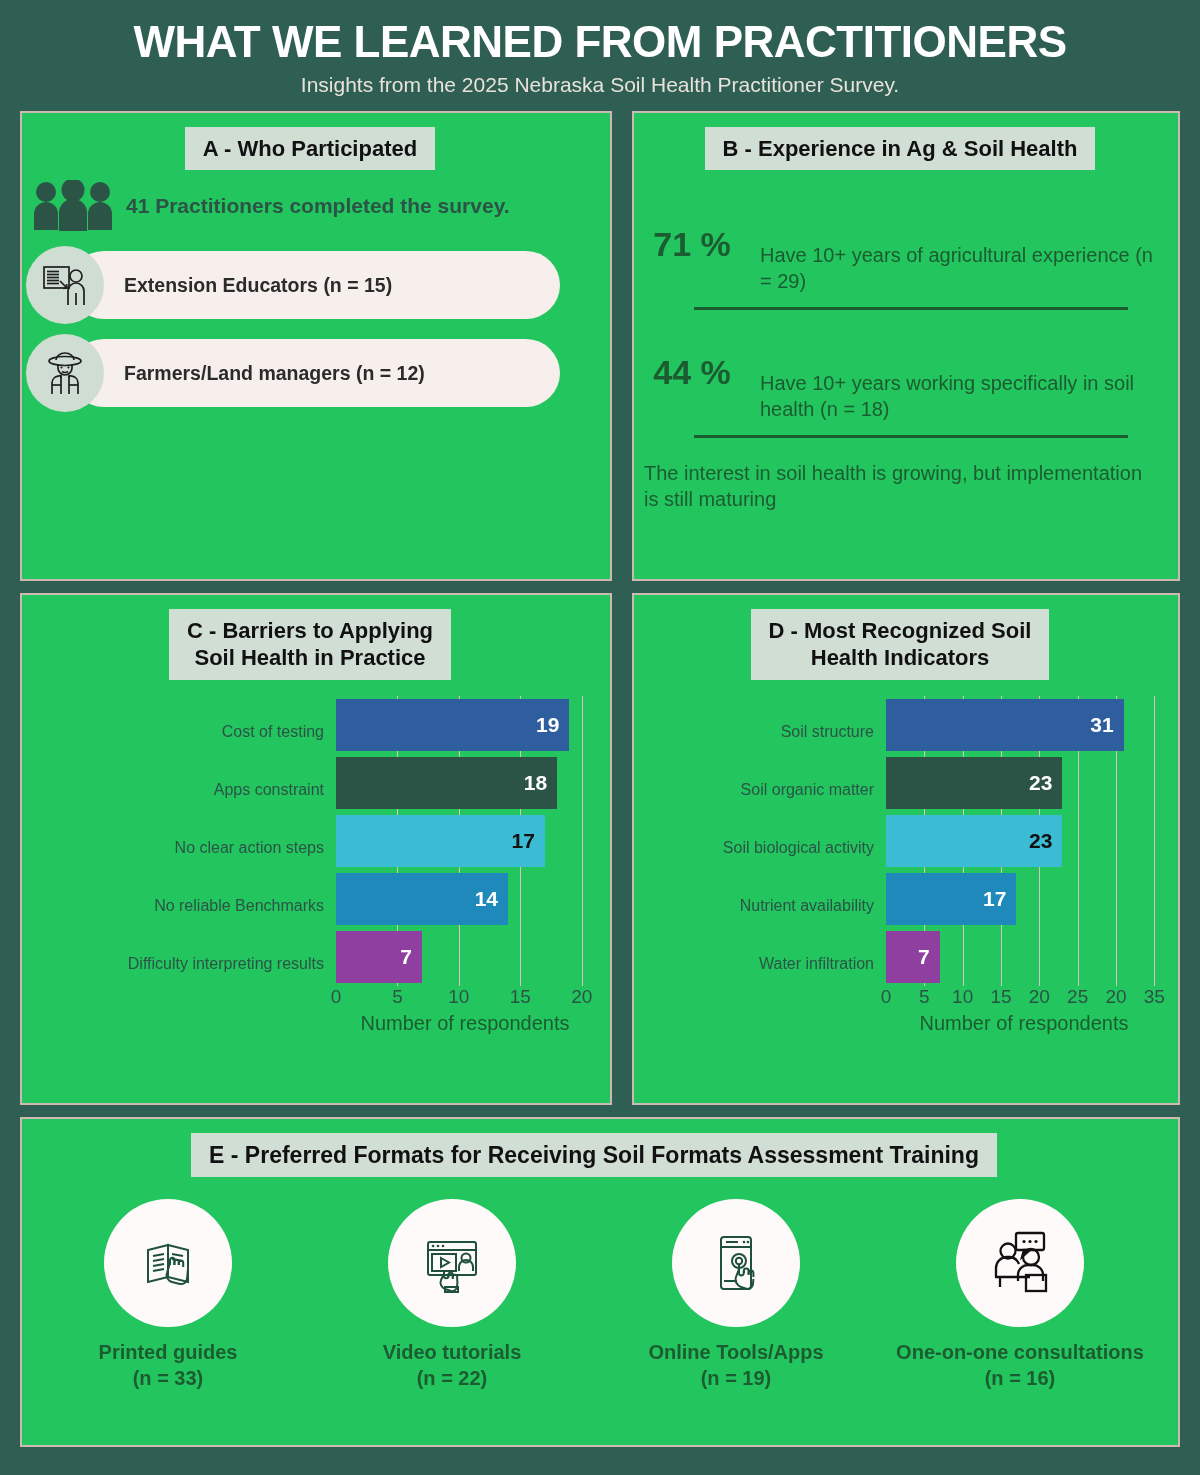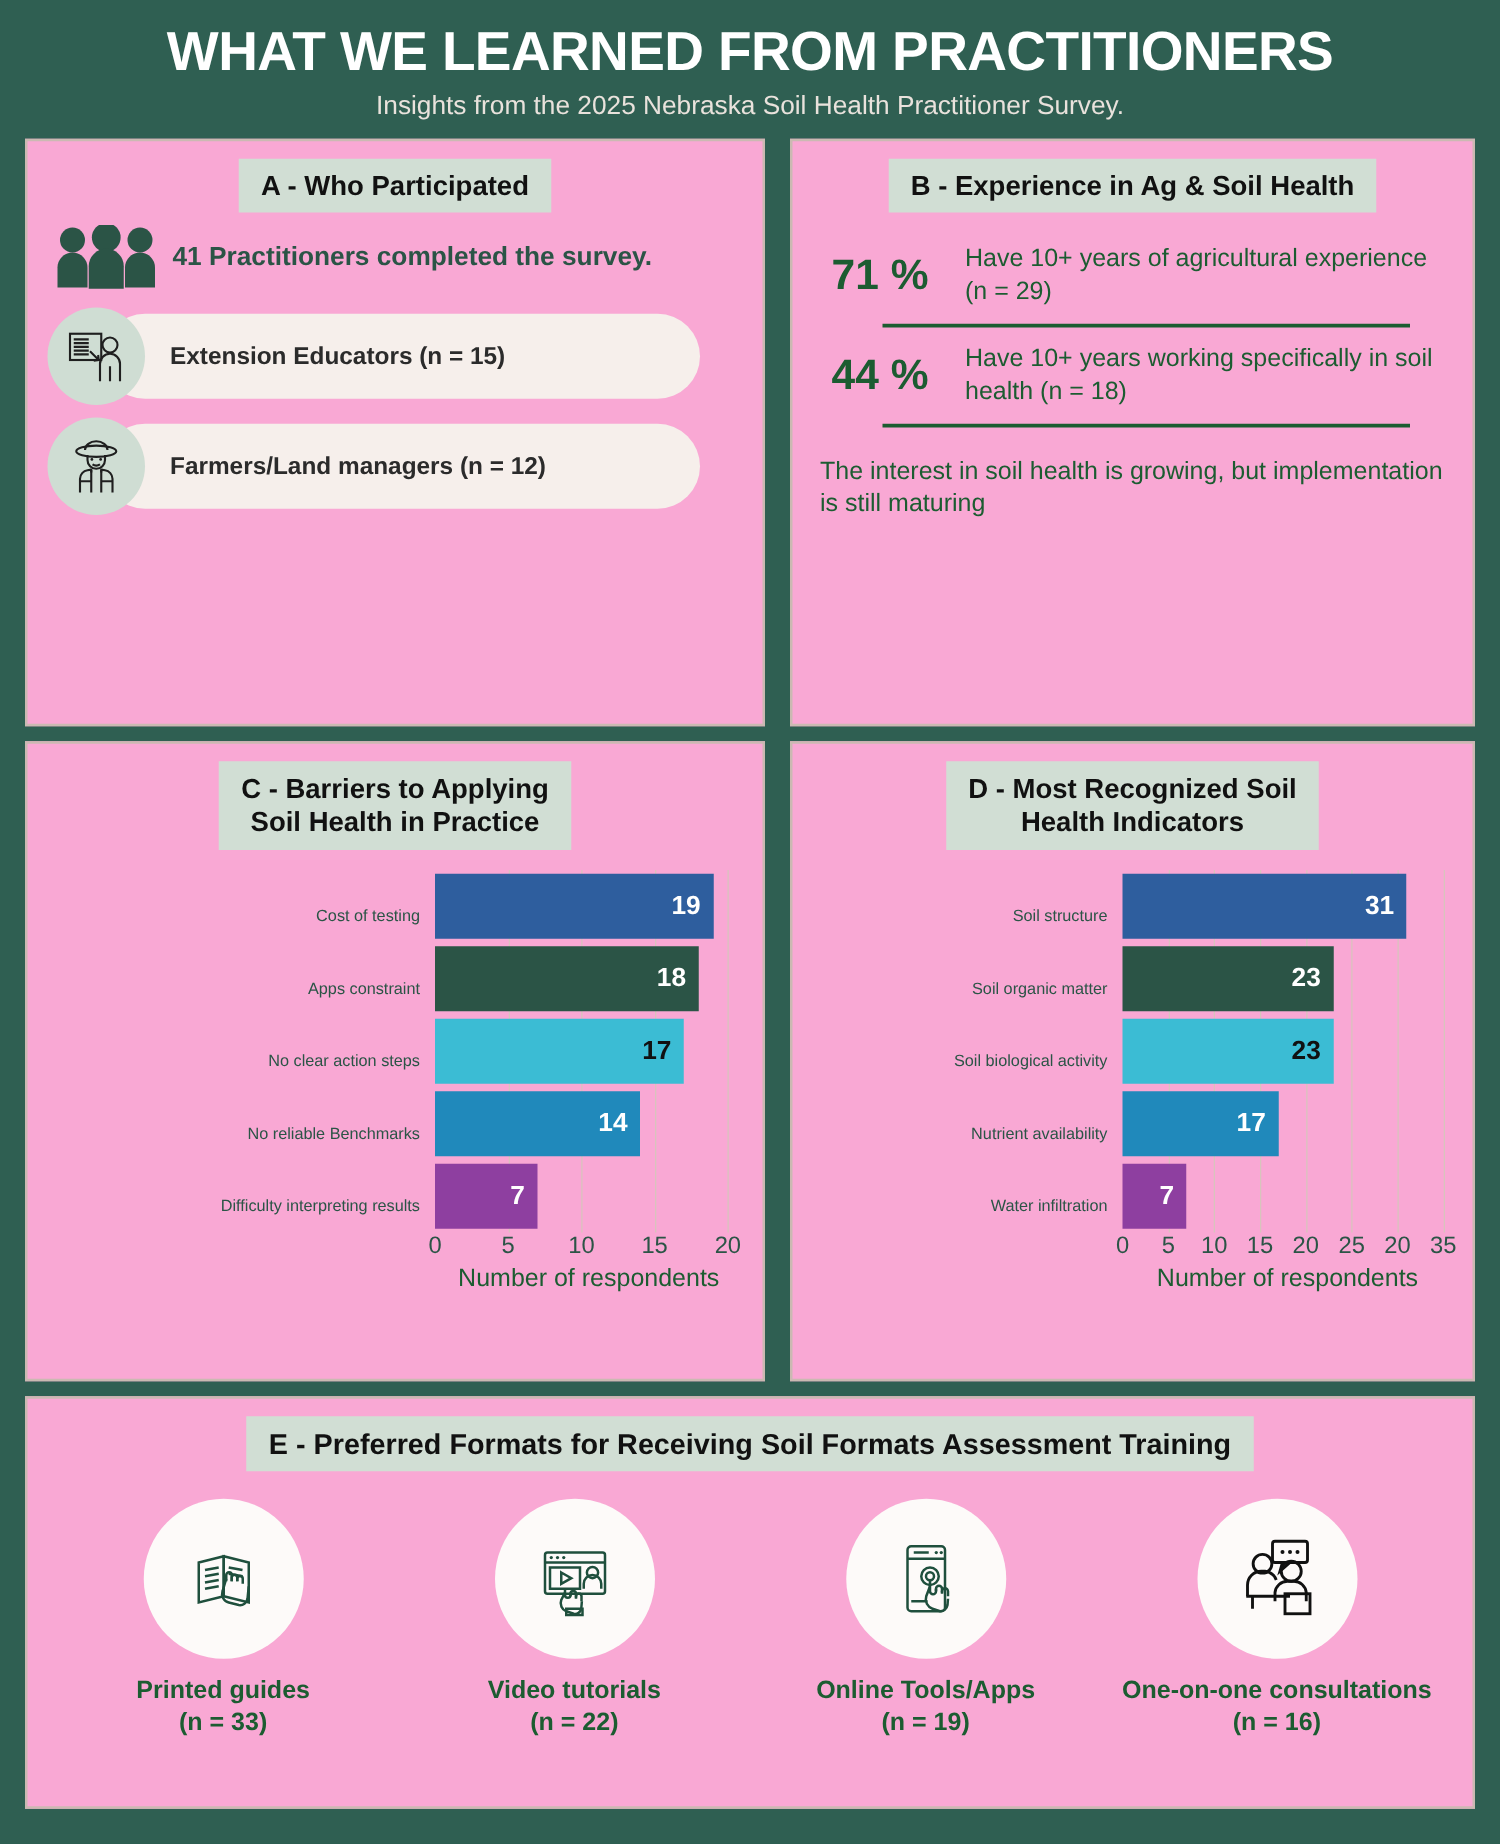--- a/index.html
+++ b/index.html
@@ -36,23 +36,23 @@
   
   .grid {
     position: relative;
     margin: 14px 20px 0 20px;
     display: grid;
     grid-template-columns: 592px 548px;
     grid-column-gap: 20px;
     grid-row-gap: 12px;
   }
   .panel {
-    background: #f9a8d4;
+    background: #22c55e;
     border: 2px solid #cbb9b2;
-    padding: 14px 16px 16px 16px;
+    padding: 14px 16px 16px 4px;
     position: relative;
   }
   .panel-a { height: 470px; }
   .panel-b { height: 470px; }
   .panel-c { height: 512px; }
   .panel-d { height: 512px; }
   .panel-e { grid-column: 1 / span 2; height: 330px; }
 
   .banner {
     background: #d1ded4;
@@ -97,34 +97,34 @@
     margin-left: 20px; color: #2b2b2b;
     font-size: 19.5px; font-weight: bold;
   }
 
   
   .b-stat { display: flex; align-items: center; gap: 16px; padding: 6px 2px; }
   .b-pct {
     color: #1c5c31; font-size: 34px; font-weight: bold;
     flex: 0 0 104px; text-align: center;
   }
-  .b-desc { color: #1c5c31; font-size: 20px; line-height: 1.32; }
+  .b-desc { color: #1c5c31; font-size: 20px; line-height: 1.32; margin-top: 48px; }
   .b-rule { height: 3px; background: #1c5c31; margin: 6px 34px 6px 56px; }
   .b-note {
     color: #1c5c31; font-size: 20px; line-height: 1.34;
     margin-top: 22px; padding: 0 6px;
   }
 
   
   .chart { margin-top: 16px; position: relative; }
   .chart-row {
     display: flex; align-items: center; height: 58px;
   }
   .cat-label {
-    text-align: right; color: #2b5446; font-size: 13px;
+    text-align: right; color: #2b5446; font-size: 16px;
     padding-right: 12px; white-space: nowrap; margin-top: 15px;
   }
   .plot {
     position: relative; flex: 1 1 auto; height: 100%;
   }
   .bar {
     position: absolute; top: 3px; bottom: 3px; left: 0;
     display: flex; align-items: center; justify-content: flex-end;
   }
   .bar-val {

